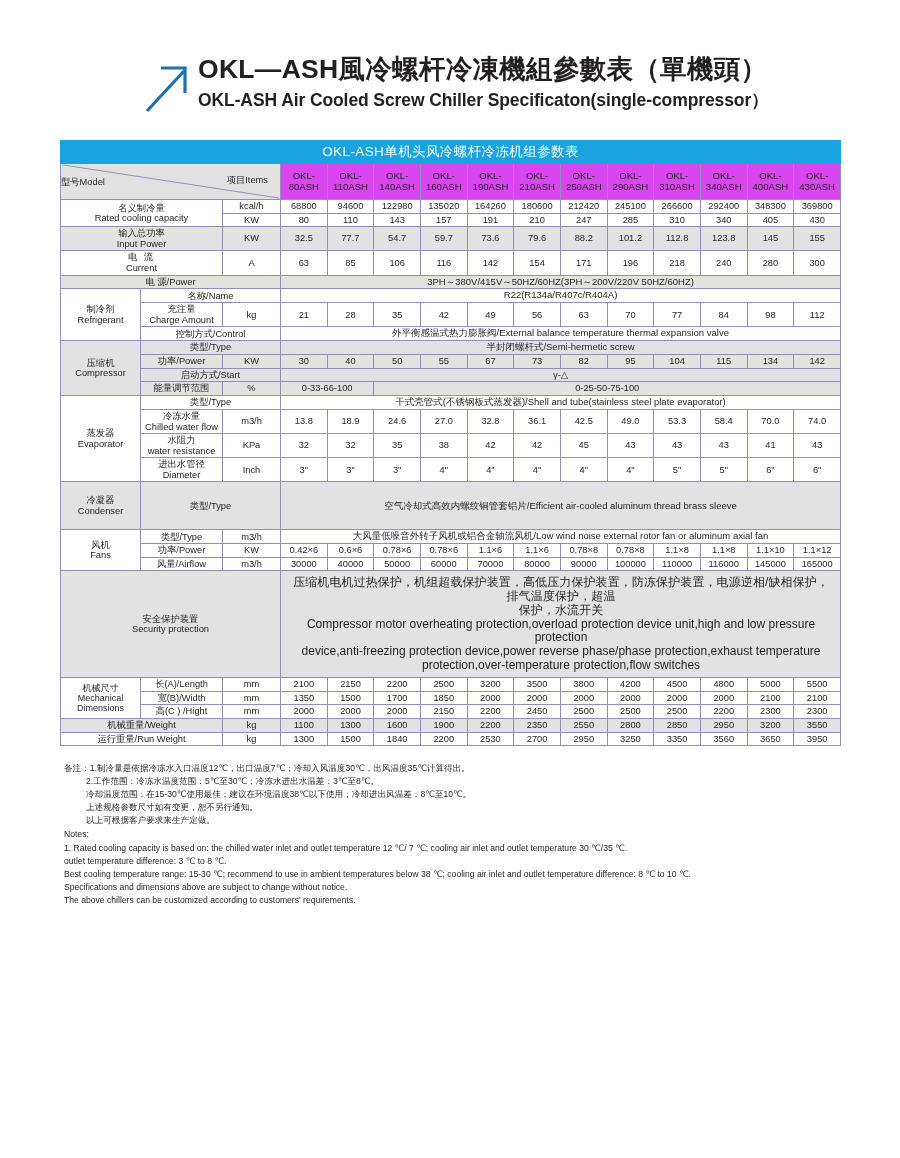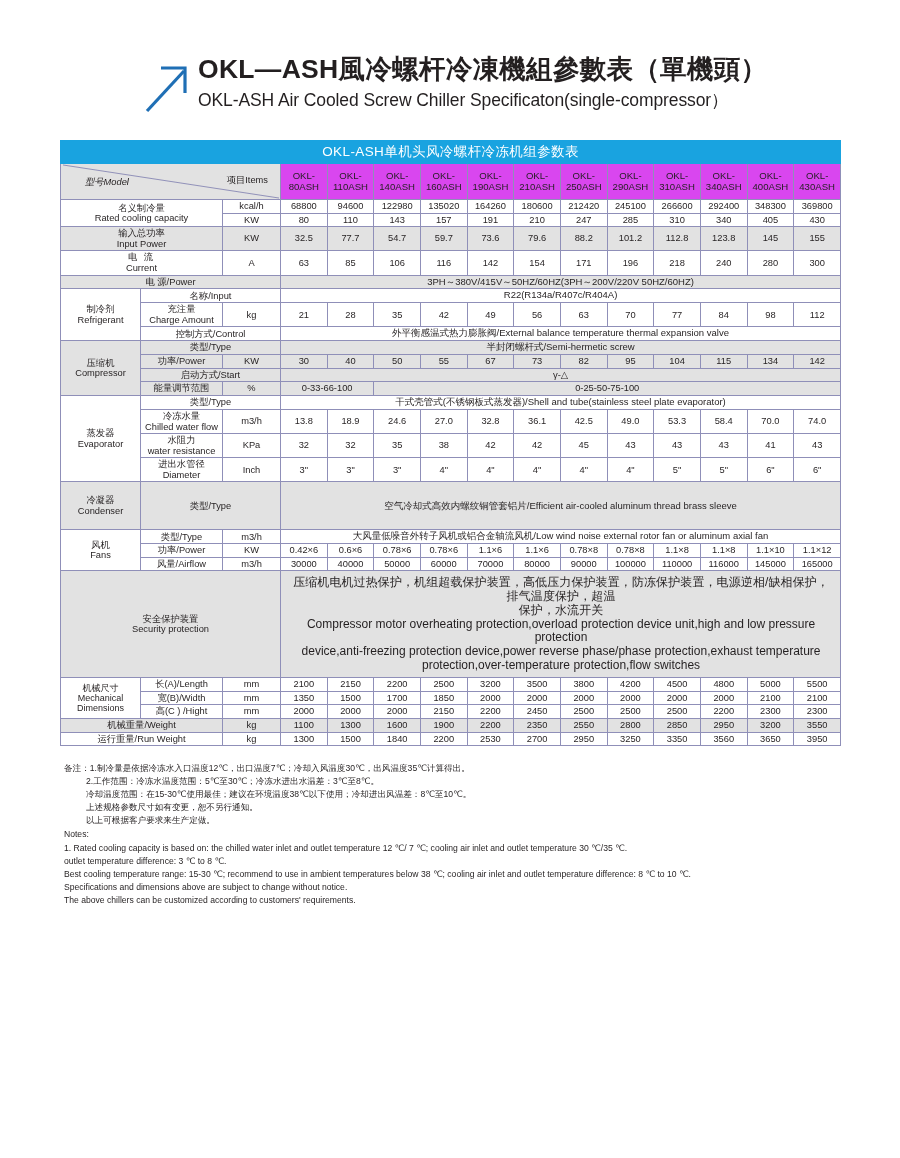--- a/index.html
+++ b/index.html
@@ -14,21 +14,21 @@
 
   
   .title-wrap { padding:52px 0 0 0; display:flex; align-items:center; }
   .logo-arrow { width:46px; height:52px; margin-left:144px; margin-top:10px; flex:0 0 auto; }
   .title-texts { margin-left:8px; }
   .title-cn {
     font-size:26.5px; font-weight:bold; letter-spacing:0.3px;
     line-height:1.15; color:#231f20; white-space:nowrap;
   }
   .title-en {
-    font-size:17.5px; font-weight:normal; color:#231f20;
+    font-size:17.5px; font-weight:bold; color:#231f20;
     margin-top:4px; white-space:nowrap; letter-spacing:-0.1px;
   }
 
   
   .tbl-wrap { margin:26px 0 0 60px; width:780px; }
   table.spec {
     border-collapse:collapse; width:780px;
     table-layout:fixed;
     font-size:9.3px; color:#231f20;
   }
@@ -49,21 +49,21 @@
     font-size:13.5px; height:23px; letter-spacing:0.4px;
     border:1px solid #19a3e0 !important;
   }
   .hdr-model {
     background:#e2e2e2; height:36px; position:relative; padding:0 !important;
   }
   .hdr-model .slash {
     position:absolute; left:0; top:0; width:100%; height:100%; overflow:hidden;
   }
   .hdr-model .lbl-l {
-    position:absolute; left:24px; bottom:11px; font-size:9.3px;font-style:italic;
+    position:absolute; left:0; bottom:11px; font-size:9.3px;
   }
   .hdr-model .lbl-r {
     position:absolute; right:12px; top:11px; font-size:9.3px;
   }
   .mdl { background:#d946ef; font-size:9.6px; height:20px; line-height:1.35; }
 
   .g { background:#e2e2e2; }         
   .w { background:#ffffff; }
   .lbl { line-height:1.2; }
   .wide { font-size:9.5px; }
@@ -218,21 +218,21 @@
     <tr>
       <td class="g" colspan="3">电    源/Power</td>
       <td class="g wide" colspan="12">3PH～380V/415V～50HZ/60HZ(3PH～200V/220V  50HZ/60HZ)</td>
     </tr>
 
     <tr>
       <td class="w lbl" rowspan="3">
         <span>制冷剂</span><br>
         <span>Refrigerant</span>
       </td>
-      <td class="w" colspan="2">名称/Input</td>
+      <td class="w" colspan="2">名称/Name</td>
       <td class="w wide" colspan="12">R22(R134a/R407c/R404A)</td>
     </tr>
 
     <tr>
       <td class="w lbl">
         <span>充注量</span><br>
         <span>Charge Amount</span>
       </td>
       <td class="w">kg</td>
       <td class="w">21</td>

